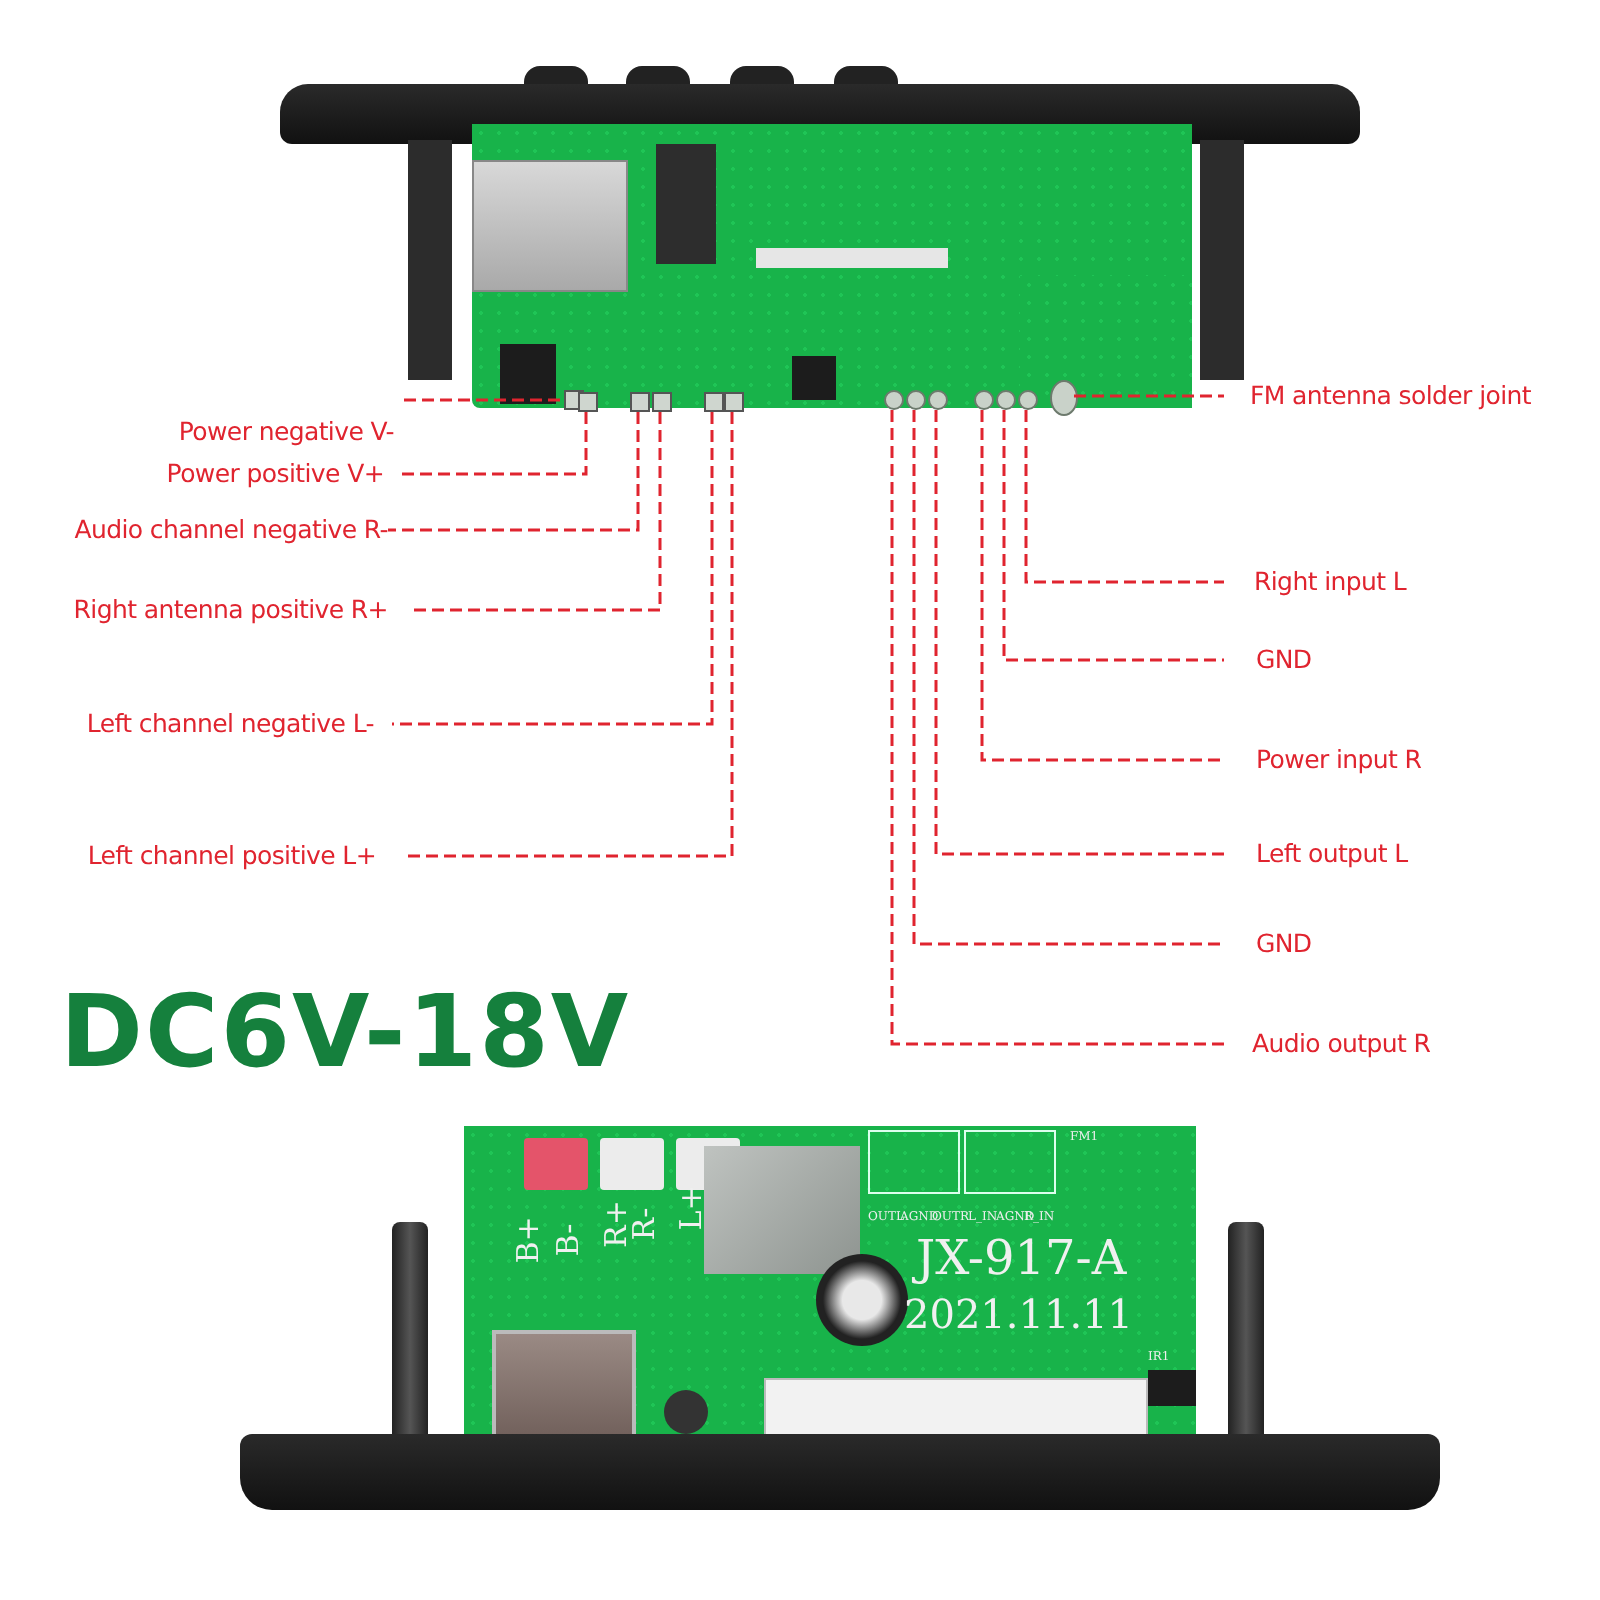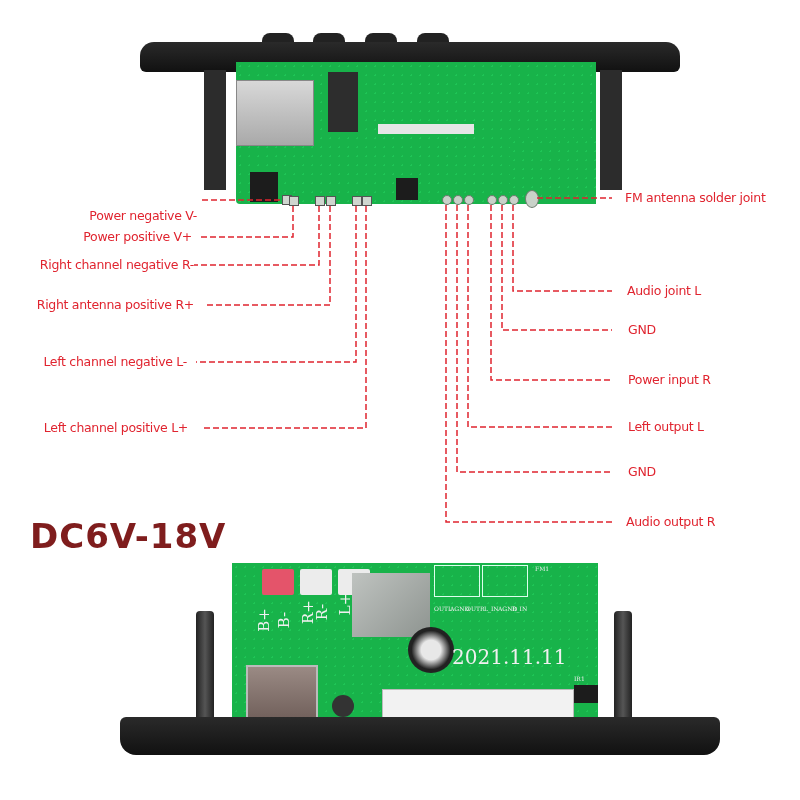--- a/index.html
+++ b/index.html
@@ -1,20 +1,20 @@
 <!DOCTYPE html>
 <html><head>
 <meta charset="utf-8">
 <style>
   html,body{margin:0;padding:0;background:#fff;}
   body{width:800px;height:800px;position:relative;overflow:hidden;font-family:"Liberation Sans",sans-serif;}
   .abs{position:absolute;}
   .lbl{position:absolute;color:#e0242f;font-size:12.5px;white-space:nowrap;line-height:14px;font-family:"DejaVu Sans",sans-serif;letter-spacing:-0.3px;}
   .lbl.r{text-align:right;}
-  .big{position:absolute;left:30px;top:486px;color:#7f1d1d;font-size:34px;font-weight:bold;font-family:"DejaVu Sans",sans-serif;letter-spacing:1px;line-height:60px;margin-top:20px;}
+  .big{position:absolute;left:30px;top:486px;color:#15803d;font-size:50px;font-weight:bold;font-family:"DejaVu Sans",sans-serif;letter-spacing:1px;line-height:60px;}
   
   .bezel{background:linear-gradient(#2a2a2a,#111);border-radius:10px;}
   .pcb{background:#18b34a;background-image:radial-gradient(#1fc556 1px,transparent 1px);background-size:9px 9px;}
   .pin{position:absolute;width:8px;height:8px;border-radius:50%;background:#c9d2c9;border:1px solid #6d7a6d;}
   .pad{position:absolute;width:8px;height:8px;background:#cfd6cf;border:1px solid #555;}
   .chip{position:absolute;background:#1c1c1c;}
   .silk{position:absolute;color:#f0f0f0;font-family:"DejaVu Serif",serif;}
   .btn{position:absolute;background:#222;border-radius:8px 8px 0 0;height:12px;}
   .conn{position:absolute;border-radius:2px;}
 </style>
@@ -75,27 +75,27 @@
     <polyline points="502,205 502,330 612,330"></polyline>
     <polyline points="491,205 491,380 612,380"></polyline>
     <polyline points="468,205 468,427 612,427"></polyline>
     <polyline points="457,205 457,472 612,472"></polyline>
     <polyline points="446,205 446,522 612,522"></polyline>
   </g>
 </svg>
 
 <div class="lbl r" style="right:603px;top:209px;">Power negative V-</div>
 <div class="lbl r" style="right:608px;top:230px;text-align:center;">Power positive V+</div>
-<div class="lbl r" style="right:606px;top:258px;">Right channel negative R-</div>
+<div class="lbl r" style="right:606px;top:258px;">Audio channel negative R-</div>
 <div class="lbl r" style="right:606px;top:298px;">Right antenna positive R+</div>
 <div class="lbl r" style="right:613px;top:355px;">Left channel negative L-</div>
 <div class="lbl r" style="right:612px;top:421px;">Left channel positive L+</div>
 
 <div class="lbl" style="left:625px;top:191px;">FM antenna solder joint</div>
-<div class="lbl" style="left:627px;top:284px;">Audio joint L</div>
+<div class="lbl" style="left:627px;top:284px;">Right input L</div>
 <div class="lbl" style="left:628px;top:323px;">GND</div>
 <div class="lbl" style="left:628px;top:373px;">Power input R</div>
 <div class="lbl" style="left:628px;top:420px;">Left output L</div>
 <div class="lbl" style="left:628px;top:465px;">GND</div>
 <div class="lbl" style="left:626px;top:515px;">Audio output R</div>
 
 <div class="big">DC6V-18V</div>
 
 <div class="abs" style="left:190px;top:555px;width:460px;height:200px;">
 
@@ -119,20 +119,21 @@
   <div class="silk" style="left:244px;top:50px;font-size:6px;">OUTL</div>
   <div class="silk" style="left:260px;top:50px;font-size:6px;">AGND</div>
   <div class="silk" style="left:276px;top:50px;font-size:6px;">OUTR</div>
   <div class="silk" style="left:294px;top:50px;font-size:6px;">L_IN</div>
   <div class="silk" style="left:308px;top:50px;font-size:6px;">AGND</div>
   <div class="silk" style="left:322px;top:50px;font-size:6px;">R_IN</div>
   <div class="silk" style="left:345px;top:10px;font-size:6px;">FM1</div>
 
   <div class="abs" style="left:218px;top:72px;width:46px;height:46px;border-radius:50%;background:radial-gradient(#e8e8e8 30%,#222 60%);"></div>
 
+  <div class="silk" style="left:268px;top:60px;font-size:24px;">JX-917-A</div>
   <div class="silk" style="left:262px;top:90px;font-size:20px;">2021.11.11</div>
 
   <div class="abs" style="left:56px;top:110px;width:68px;height:56px;background:linear-gradient(#9a8a84,#6e5d58);border:2px solid #bbb;"></div>
 
   <div class="abs" style="left:142px;top:140px;width:22px;height:22px;border-radius:50%;background:#333;"></div>
 
   <div class="abs" style="left:192px;top:134px;width:190px;height:32px;background:#f2f2f2;border:1px solid #bbb;"></div>
 
   <div class="chip" style="left:384px;top:130px;width:24px;height:18px;"></div>
   <div class="silk" style="left:384px;top:120px;font-size:6px;">IR1</div>

